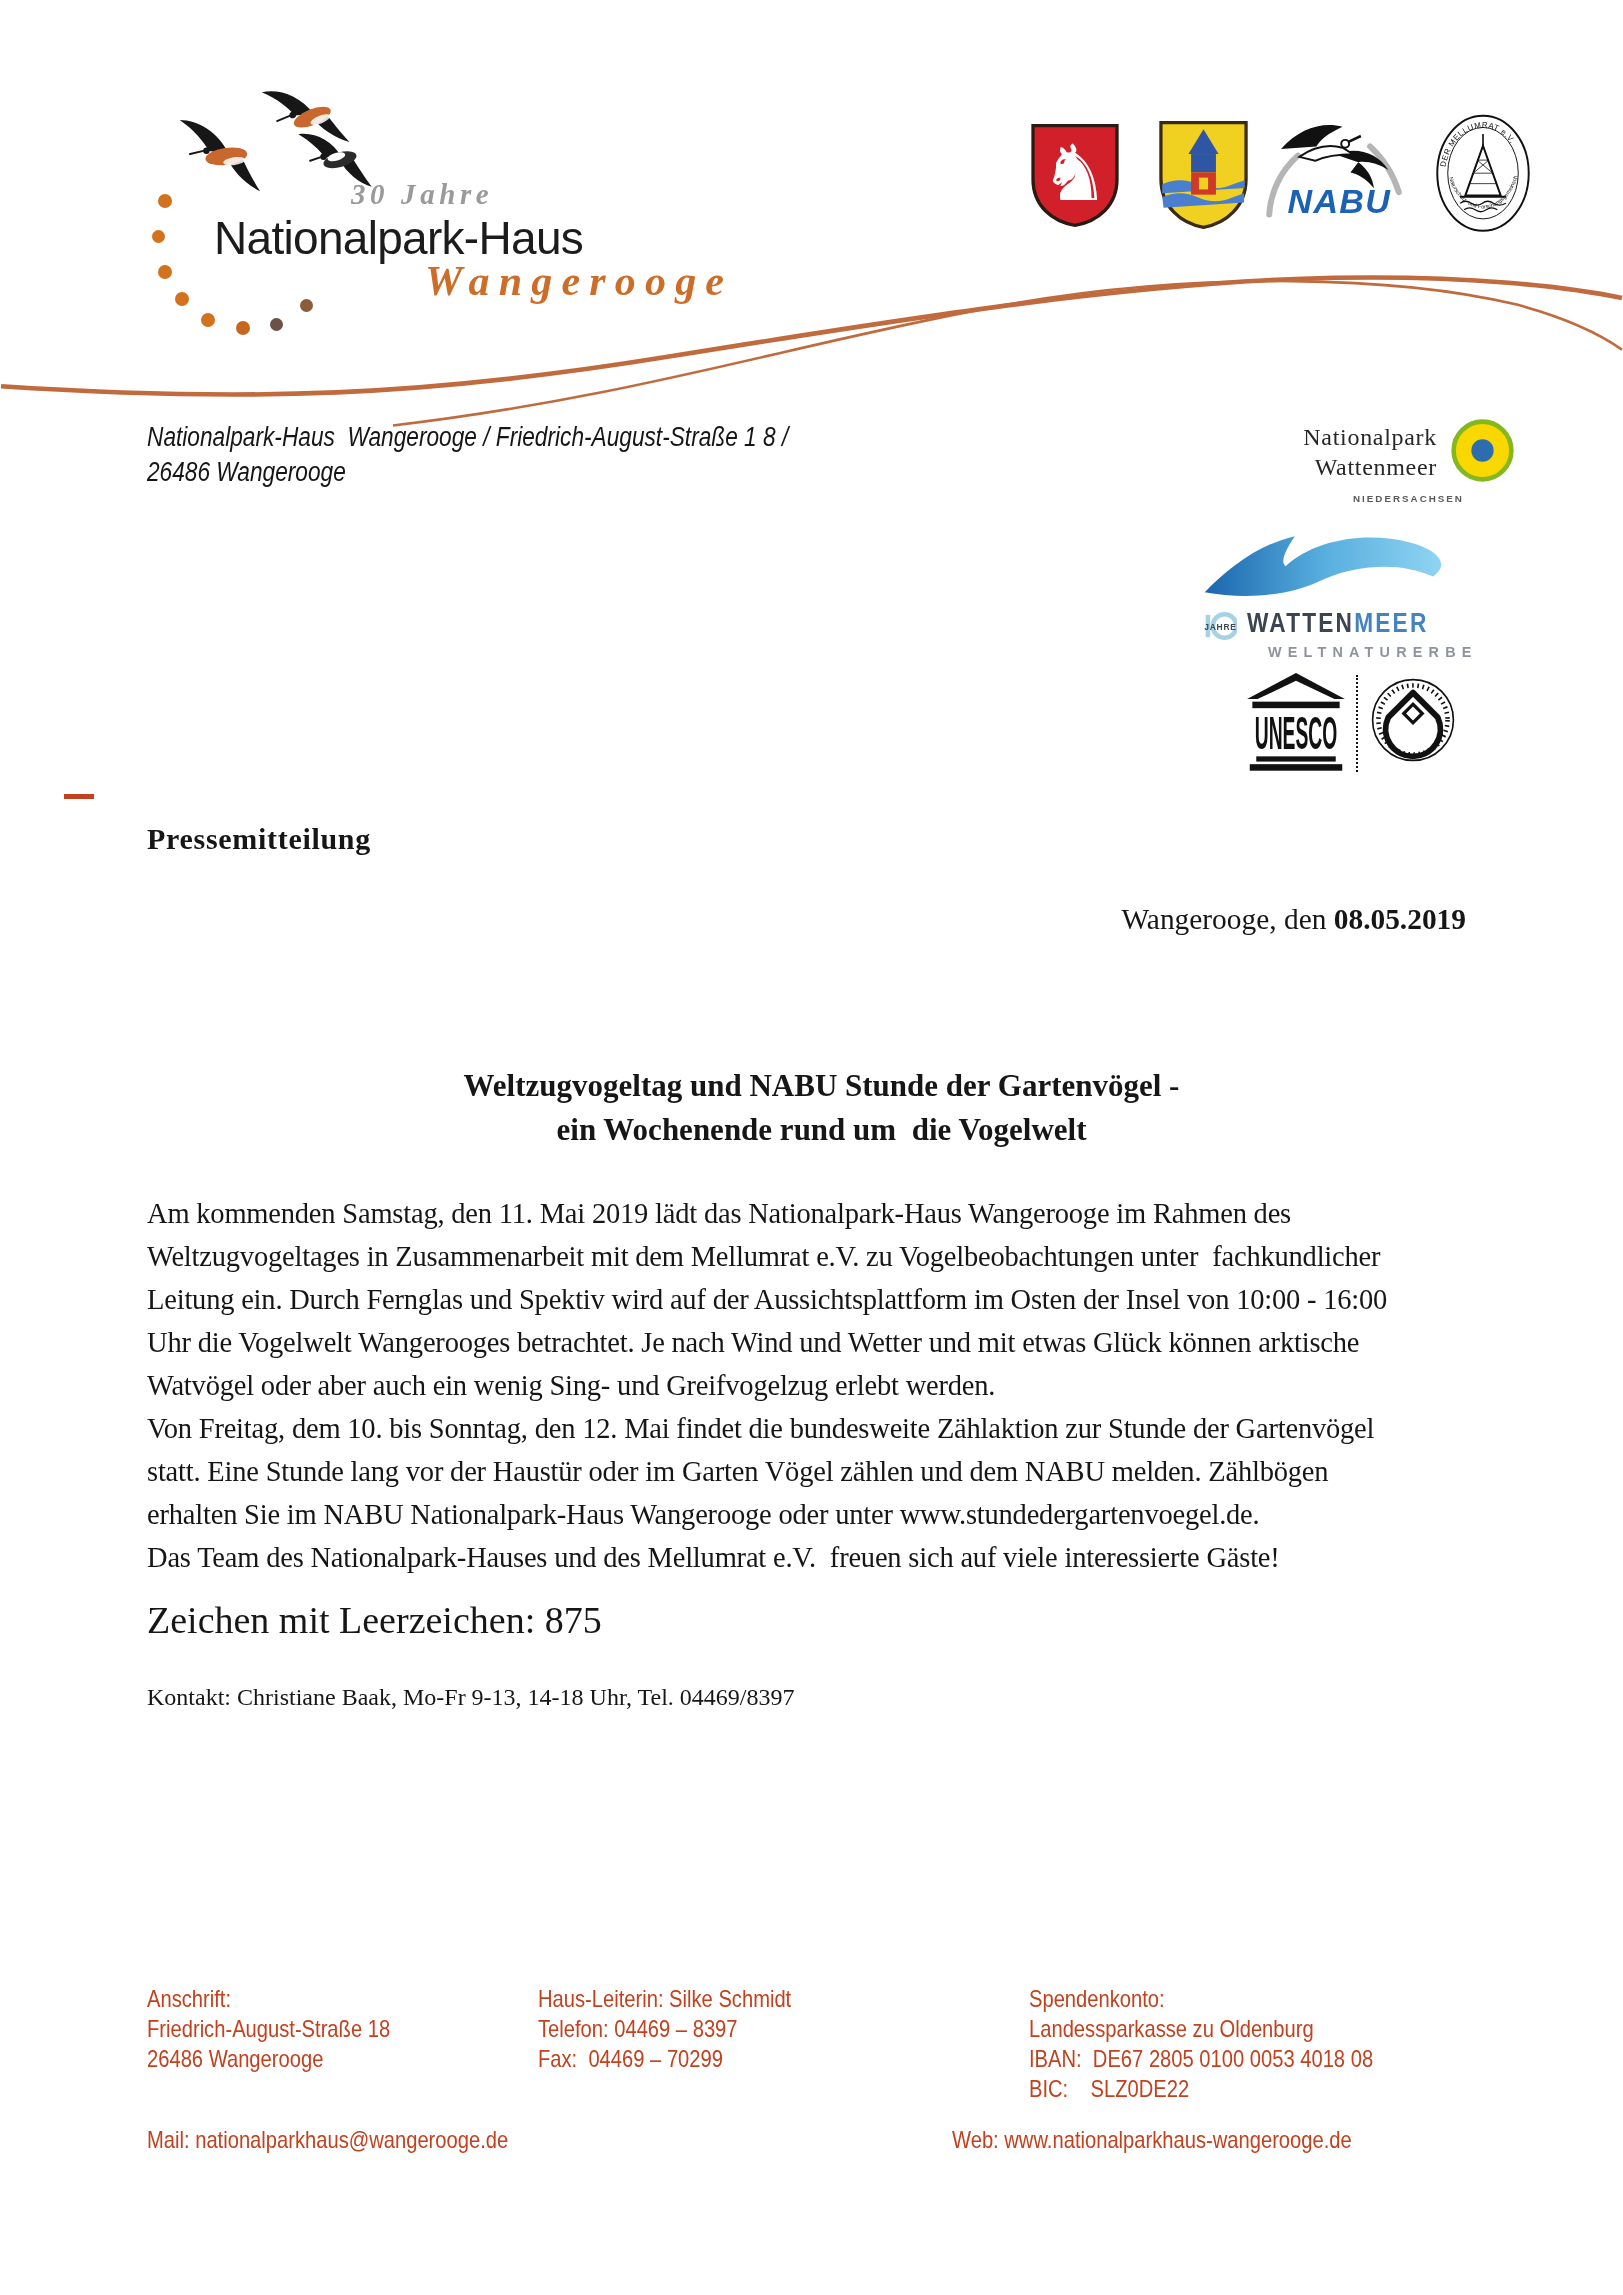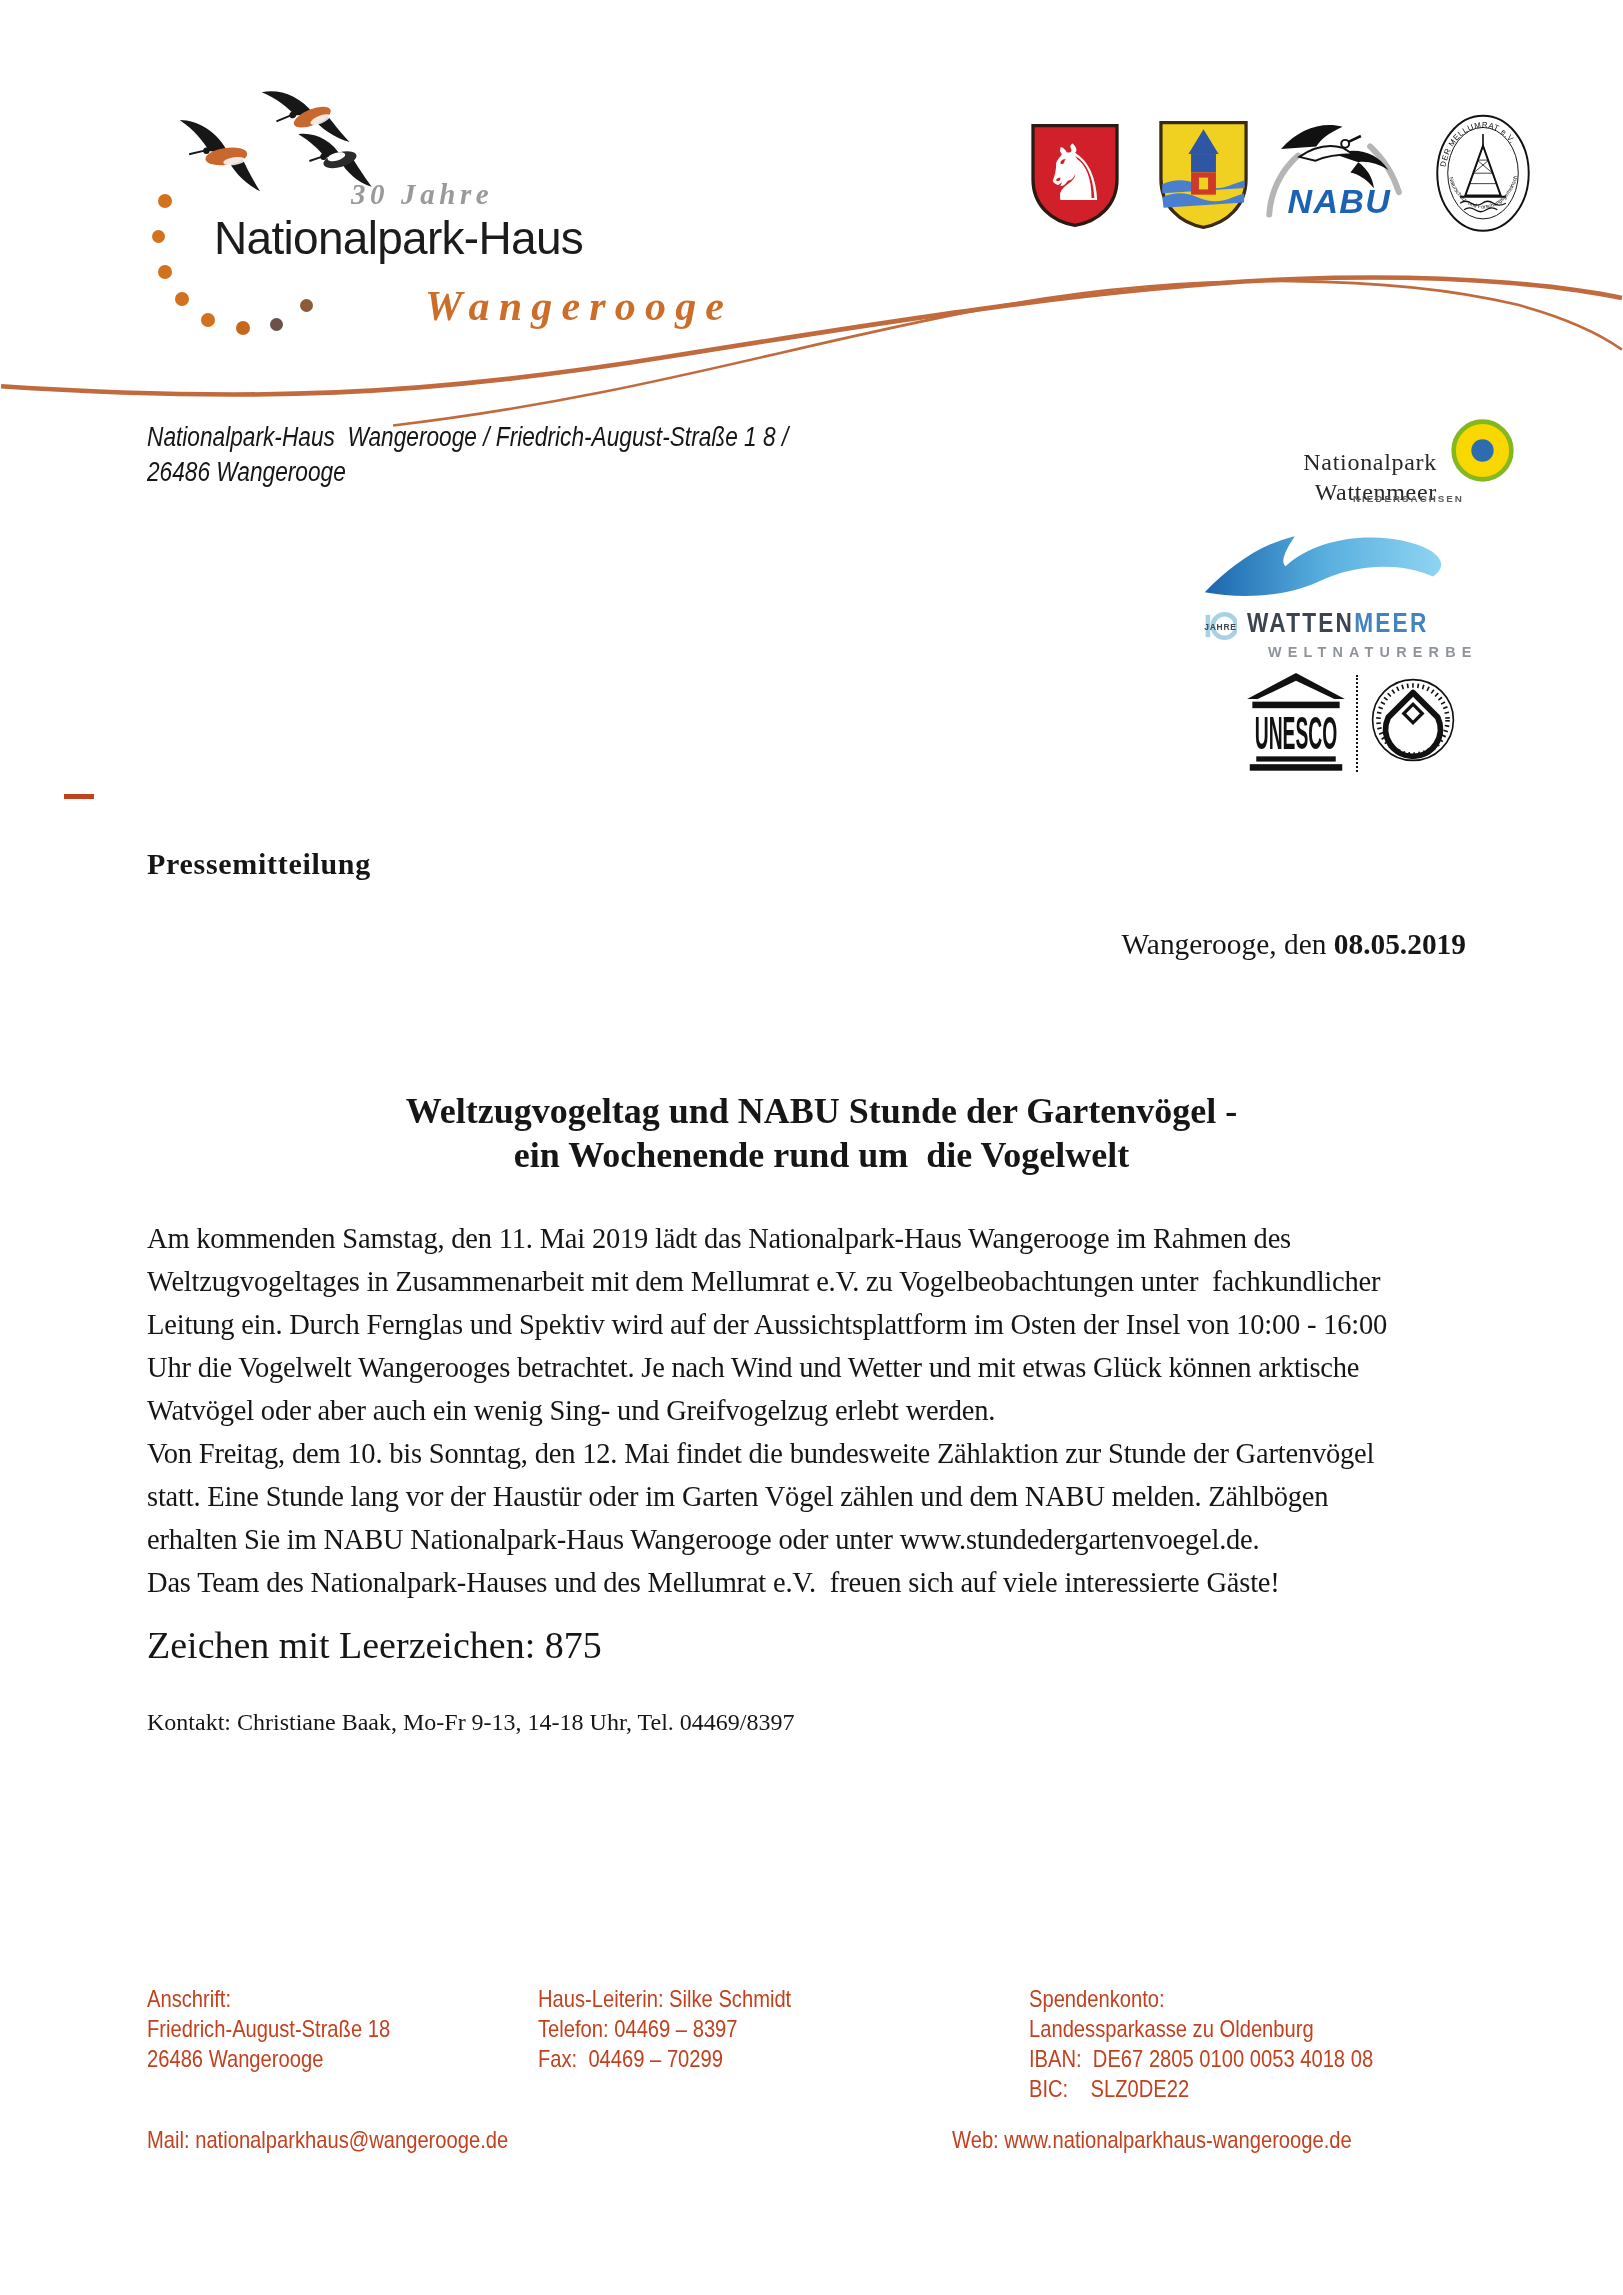--- a/index.html
+++ b/index.html
@@ -1,19 +1,19 @@
 <!DOCTYPE html>
 <html style="font-size:10.5px"><head>
 <meta charset="utf-8">
 <style>
   html,body{margin:0;padding:0;background:#e8e8e8;}
   #page{position:relative;width:1623px;height:2295px;background:#ffffff;overflow:hidden;
         font-family:"Liberation Serif",serif;color:#161616;}
   .abs{position:absolute;}
-  .serif{font-family:"Liberation Serif",serif;margin-top:25px;}
+  .serif{font-family:"Liberation Serif",serif;}
   .cond{font-family:"Liberation Sans",sans-serif;}
   .squeeze{display:inline-block;transform:scaleX(.84);transform-origin:0 0;white-space:pre;}
   .pre{white-space:pre;}
 
   
   #jahre{left:351px;top:178px;font-size:29px;font-style:italic;color:#9a9a9a;letter-spacing:4.6px;font-weight:bold;}
   #brandname{left:214px;top:211px;font-size:46px;color:#1c1c1c;letter-spacing:-0.7px;}
   #brandplace{left:425px;top:257px;font-size:42px;font-style:italic;font-weight:bold;color:#cd6d2a;letter-spacing:9.2px;}
   .dot{position:absolute;border-radius:50%;}
 
@@ -36,21 +36,21 @@
   #wattenmeer-line{left:1247px;top:608px;font-weight:bold;font-size:27px;letter-spacing:2.6px;}
   #weltnaturerbe{left:1268px;top:644px;font-size:14.4px;color:#8f949c;letter-spacing:6.2px;font-weight:bold;}
   #unesco-temple{left:1247px;top:673px;}
   #wh-dots{left:1356px;top:675px;height:97px;border-left:2.6px dotted #111;}
   #wh-emblem{left:1370px;top:677px;}
 
   
   #fold-mark{left:64px;top:794px;width:30px;height:4.6px;background:#c2411e;}
   #doc-kind{left:147px;top:822px;font-size:30px;font-weight:bold;letter-spacing:0.7px;}
   #dateline{left:0;top:903px;width:1466px;text-align:right;font-size:29.4px;}
-  #title{left:147px;top:1064px;width:1349px;text-align:center;font-size:36px;font-weight:bold;line-height:44px;white-space:pre-wrap;}
+  #title{left:147px;top:1064px;width:1349px;text-align:center;font-size:31px;font-weight:bold;line-height:44px;white-space:pre-wrap;}
   #bodytext{left:147px;top:1192px;font-size:28.5px;line-height:43px;white-space:pre;letter-spacing:-0.2px;}
   #charcount{left:147px;top:1598px;font-size:38px;}
   #contact{left:147px;top:1684px;font-size:24px;}
 
   
   .foot{font-size:24px;line-height:30px;color:#c2411e;}
   #foot-col1{left:147px;top:1984px;}
   #foot-col2{left:538px;top:1984px;}
   #foot-col3{left:1029px;top:1984px;}
   #foot-mail{left:147px;top:2125px;}

